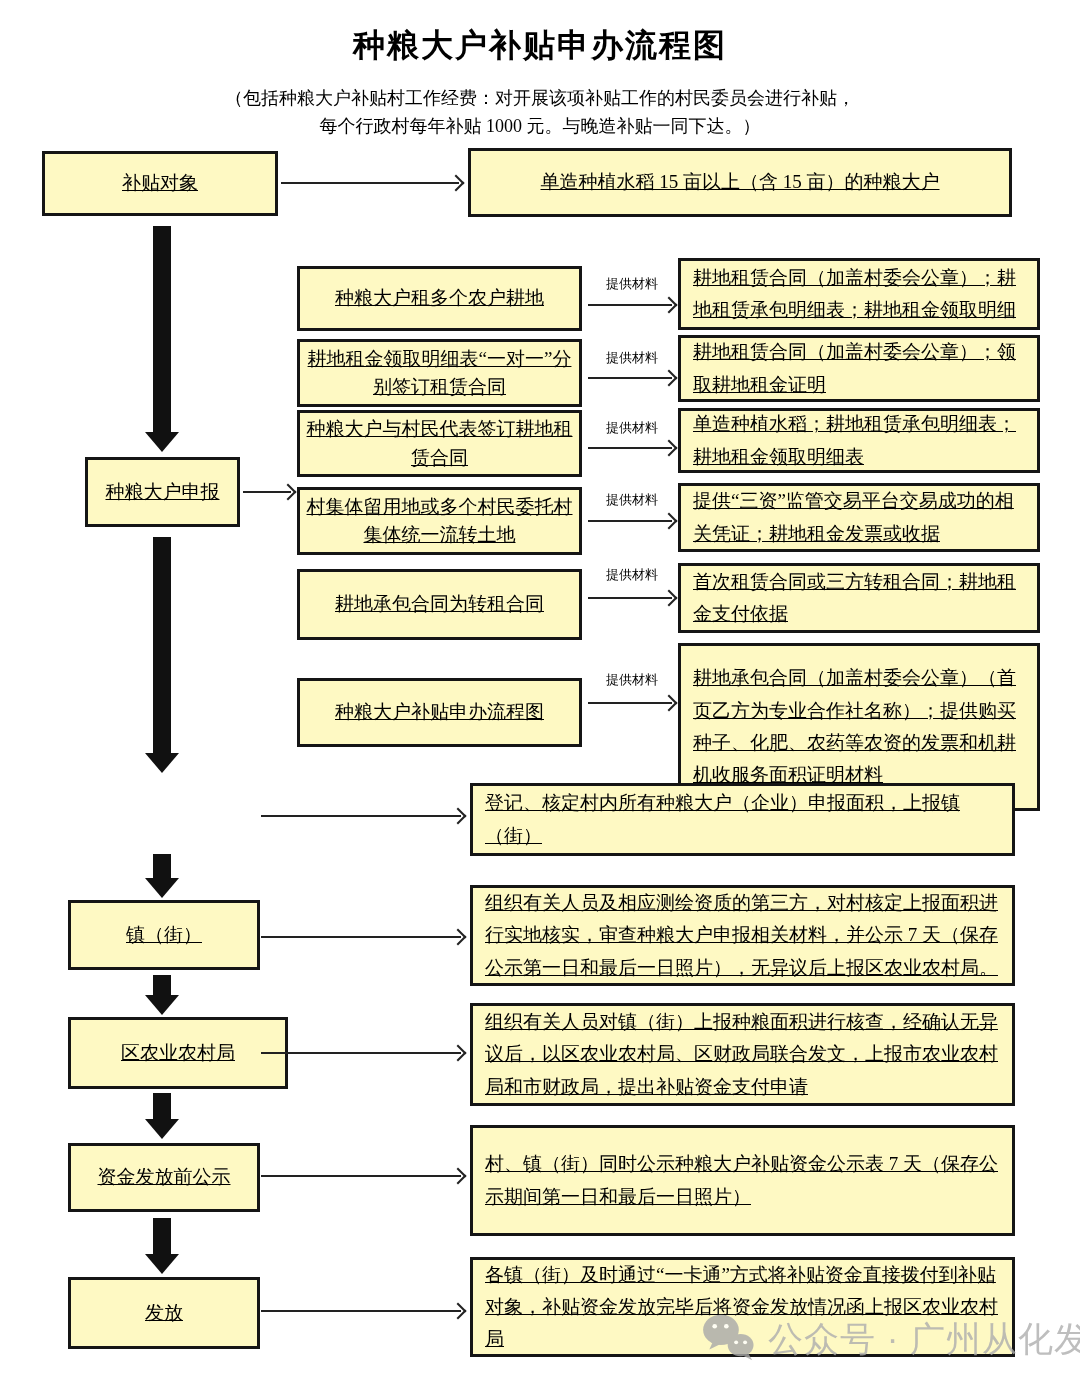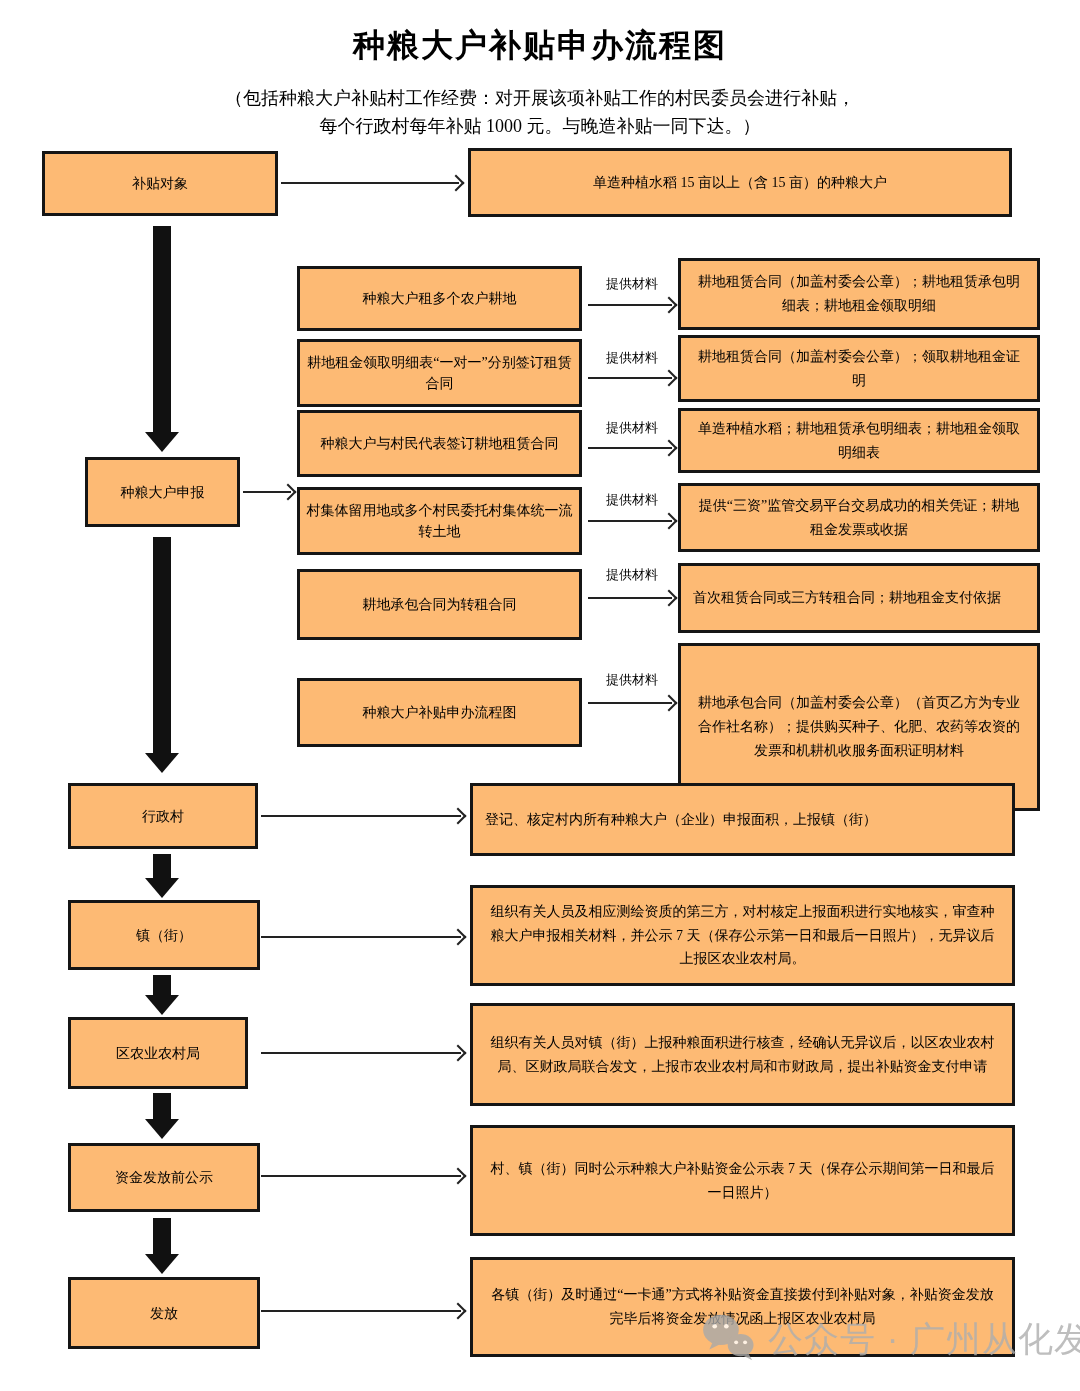--- a/index.html
+++ b/index.html
@@ -5,31 +5,31 @@
   html,body{margin:0;padding:0;background:#ffffff;}
   .canvas{position:relative;width:1080px;height:1391px;background:#ffffff;overflow:hidden;
           font-family:"Liberation Serif","DejaVu Serif",serif;color:#000;}
 
   .page-title{position:absolute;left:0;top:24px;width:1080px;text-align:center;
               font-size:32px;font-weight:bold;letter-spacing:2px;}
   .subtitle{position:absolute;left:0;width:1080px;text-align:center;font-size:18px;}
   .sub1{top:86px;}
   .sub2{top:114px;}
 
-  .box{position:absolute;border:3px solid #151515;background:#fdba74;box-sizing:border-box;
+  .box{position:absolute;border:3px solid #151515;background:#fef9c3;box-sizing:border-box;
        display:flex;align-items:center;justify-content:center;text-align:center;
-       font-size:14px;line-height:1.5;}
-  .detail{justify-content:flex-start;text-align:center;padding:9px 12px;line-height:1.7;}
+       font-size:19px;line-height:1.5;text-decoration:underline;}
+  .detail{justify-content:flex-start;text-align:left;padding:9px 12px;line-height:1.7;}
 
   
   .b1{left:42px;top:151px;width:236px;height:65px;}
   .b2{left:85px;top:457px;width:155px;height:70px;}
   .b3{left:68px;top:783px;width:190px;height:66px;}
   .b4{left:68px;top:900px;width:192px;height:70px;}
-  .b5{left:68px;top:1017px;width:180px;height:72px;}
+  .b5{left:68px;top:1017px;width:220px;height:72px;}
   .b6{left:68px;top:1143px;width:192px;height:69px;}
   .b7{left:68px;top:1277px;width:192px;height:72px;}
 
   
   .mbox{left:297px;width:285px;padding:2px 6px;}
   .mA{top:266px;height:65px;}
   .mB{top:339px;height:68px;}
   .mC{top:410px;height:67px;}
   .mD{top:487px;height:68px;}
   .mE{top:569px;height:71px;}
@@ -99,21 +99,20 @@
 <body>
 
 <div class="canvas">
 
   <div class="page-title">种粮大户补贴申办流程图</div>
   <div class="subtitle sub1">（包括种粮大户补贴村工作经费：对开展该项补贴工作的村民委员会进行补贴，</div>
   <div class="subtitle sub2">每个行政村每年补贴 1000 元。与晚造补贴一同下达。）</div>
 
   <div class="box b1">补贴对象</div>
   <div class="box b2">种粮大户申报</div>
-  <div class="box b3">行政村</div>
   <div class="box b4">镇（街）</div>
   <div class="box b5">区农业农村局</div>
   <div class="box b6">资金发放前公示</div>
   <div class="box b7">发放</div>
 
   <div class="box r1">单造种植水稻 15 亩以上（含 15 亩）的种粮大户</div>
 
   <div class="box mbox mA">种粮大户租多个农户耕地</div>
   <div class="box mbox mB">耕地租金领取明细表“一对一”分别签订租赁合同</div>
   <div class="box mbox mC">种粮大户与村民代表签订耕地租赁合同</div>

